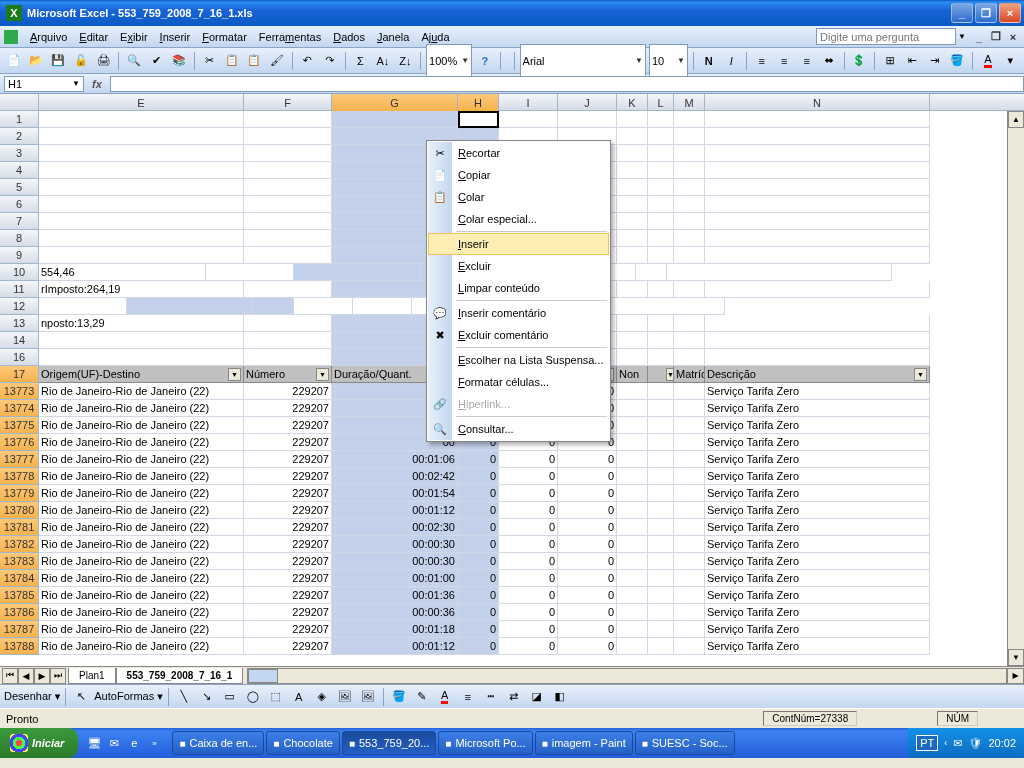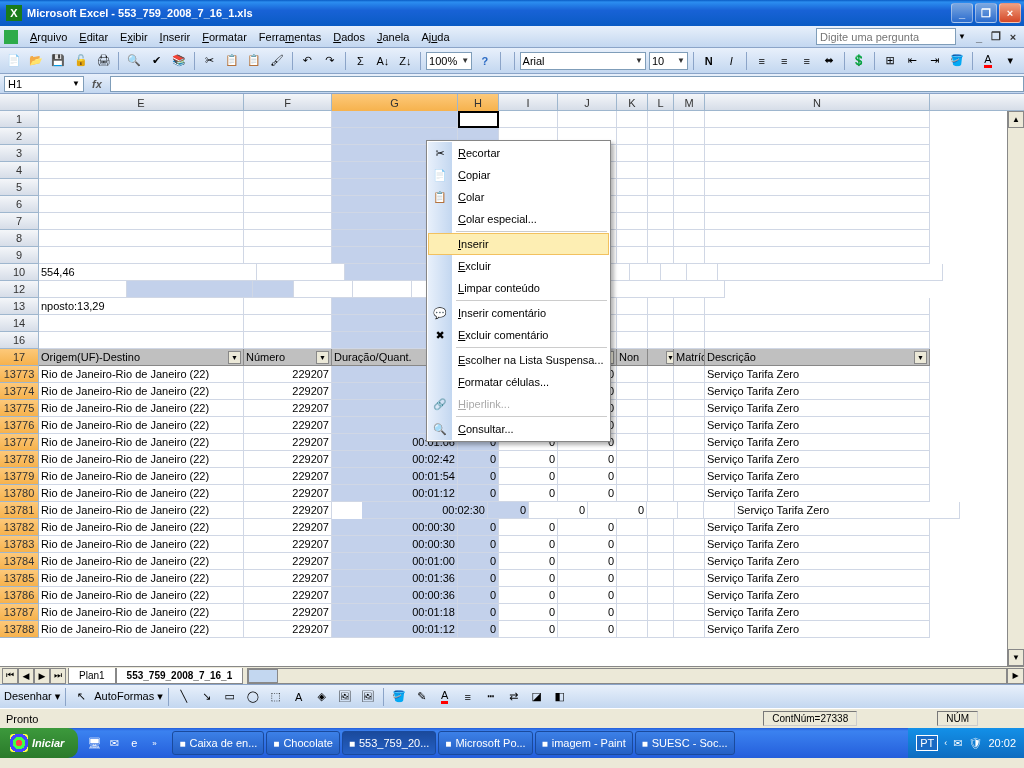--- a/index.html
+++ b/index.html
@@ -14,21 +14,21 @@
 .menubar .ficon{width:14px;height:14px;margin-right:6px;background:#2dab4a;}
 .menubar span{padding:2px 6px;cursor:default;}
 .menubar span u{text-decoration:underline;}
 .askbox{margin-left:auto;display:flex;align-items:center;}
 .askbox input{width:140px;height:17px;border:1px solid #7f9db9;font-size:11px;padding:0 3px;color:#888;}
 .docbtns{margin-left:6px;display:flex;gap:3px;}
 .docbtns div{width:14px;height:14px;color:#333;font-weight:bold;display:flex;align-items:center;justify-content:center;}
 .toolbar{height:26px;background:linear-gradient(to bottom,#e8f0fb,#c3d7f0);display:flex;align-items:center;padding:0 4px;gap:3px;border-bottom:1px solid #8ba4c8;}
 .tbtn{width:20px;height:20px;display:flex;align-items:center;justify-content:center;border:1px solid transparent;cursor:default;}
 .tsep{width:1px;height:18px;background:#8ba4c8;margin:0 2px;}
-.tcombo{height:18px;border:1px solid #7f9db9;background:#fff;display:flex;align-items:center;padding:0 2px;font-size:11px;}
+.tcombo{height:18px;border:1px solid #7f9db9;background:#fff;display:flex;align-items:center;padding:16px 2px;font-size:11px;}
 .tcombo .arr{margin-left:4px;font-size:8px;color:#333;}
 .namebox{height:20px;background:linear-gradient(to bottom,#e8f0fb,#c3d7f0);display:flex;align-items:center;border-bottom:1px solid #8ba4c8;padding-left:4px;}
 .namebox .nb{width:80px;height:16px;background:#fff;border:1px solid #7f9db9;padding:0 3px;display:flex;align-items:center;}
 .namebox .fx{margin:0 8px;font-style:italic;font-weight:bold;color:#555;}
 .grid{position:relative;background:#fff;height:572px;}
 .colhdrs{display:flex;height:17px;background:linear-gradient(to bottom,#f4f6f9,#d6dde8);border-bottom:1px solid #9eb6ce;position:relative;}
 .corner{width:39px;height:17px;background:linear-gradient(to bottom,#f4f6f9,#d6dde8);border-right:1px solid #9eb6ce;border-bottom:1px solid #9eb6ce;}
 .ch{height:17px;border-right:1px solid #9eb6ce;display:flex;align-items:center;justify-content:center;color:#333;}
 .ch.sel{background:linear-gradient(to bottom,#fdc97a,#f6b24d);}
 .rows{overflow:hidden;}
@@ -302,21 +302,34 @@
         <div class="cell sel" style="width: 41px;"></div>
         <div class="cell " style="width: 59px;"></div>
         <div class="cell " style="width: 59px;"></div>
         <div class="cell " style="width: 31px;"></div>
         <div class="cell " style="width: 26px;"></div>
         <div class="cell " style="width: 31px;"></div>
         <div class="cell " style="width: 225px;"></div>
       </div>
       <div class="row">
         <div class="rh">10</div>
-        <div class="cell " style="width: 218px;">554,46</div>
+        <div class="cell " style="width: 167px;">554,46</div>
+        <div class="cell " style="width: 88px;"></div>
+        <div class="cell sel" style="width: 126px;"></div>
+        <div class="cell sel" style="width: 41px;"></div>
+        <div class="cell " style="width: 59px;"></div>
+        <div class="cell " style="width: 59px;"></div>
+        <div class="cell " style="width: 31px;"></div>
+        <div class="cell " style="width: 26px;"></div>
+        <div class="cell " style="width: 31px;"></div>
+        <div class="cell " style="width: 225px;"></div>
+      </div>
+      <div class="row">
+        <div class="rh">11</div>
+        <div class="cell " style="width: 205px;">rImposto:264,19</div>
         <div class="cell " style="width: 88px;"></div>
         <div class="cell sel" style="width: 126px;"></div>
         <div class="cell sel" style="width: 41px;"></div>
         <div class="cell " style="width: 59px;"></div>
         <div class="cell " style="width: 59px;"></div>
         <div class="cell " style="width: 31px;"></div>
         <div class="cell " style="width: 26px;"></div>
         <div class="cell " style="width: 31px;"></div>
         <div class="cell " style="width: 225px;"></div>
       </div>
@@ -512,21 +525,21 @@
         <div class="cell r" style="width: 59px;">0</div>
         <div class="cell " style="width: 31px;"></div>
         <div class="cell " style="width: 26px;"></div>
         <div class="cell " style="width: 31px;"></div>
         <div class="cell " style="width: 225px;">Serviço Tarifa Zero</div>
       </div>
       <div class="row">
         <div class="rh orange">13781</div>
         <div class="cell " style="width: 205px;">Rio de Janeiro-Rio de Janeiro (22)</div>
         <div class="cell r" style="width: 88px;">229207</div>
-        <div class="cell sel r" style="width: 126px; margin-left: 30px;">00:02:30</div>
+        <div class="cell sel r" style="width: 126px;">00:02:30</div>
         <div class="cell sel r" style="width: 41px;">0</div>
         <div class="cell r" style="width: 59px;">0</div>
         <div class="cell r" style="width: 59px;">0</div>
         <div class="cell " style="width: 31px;"></div>
         <div class="cell " style="width: 26px;"></div>
         <div class="cell " style="width: 31px;"></div>
         <div class="cell " style="width: 225px;">Serviço Tarifa Zero</div>
       </div>
       <div class="row">
         <div class="rh orange">13782</div>

